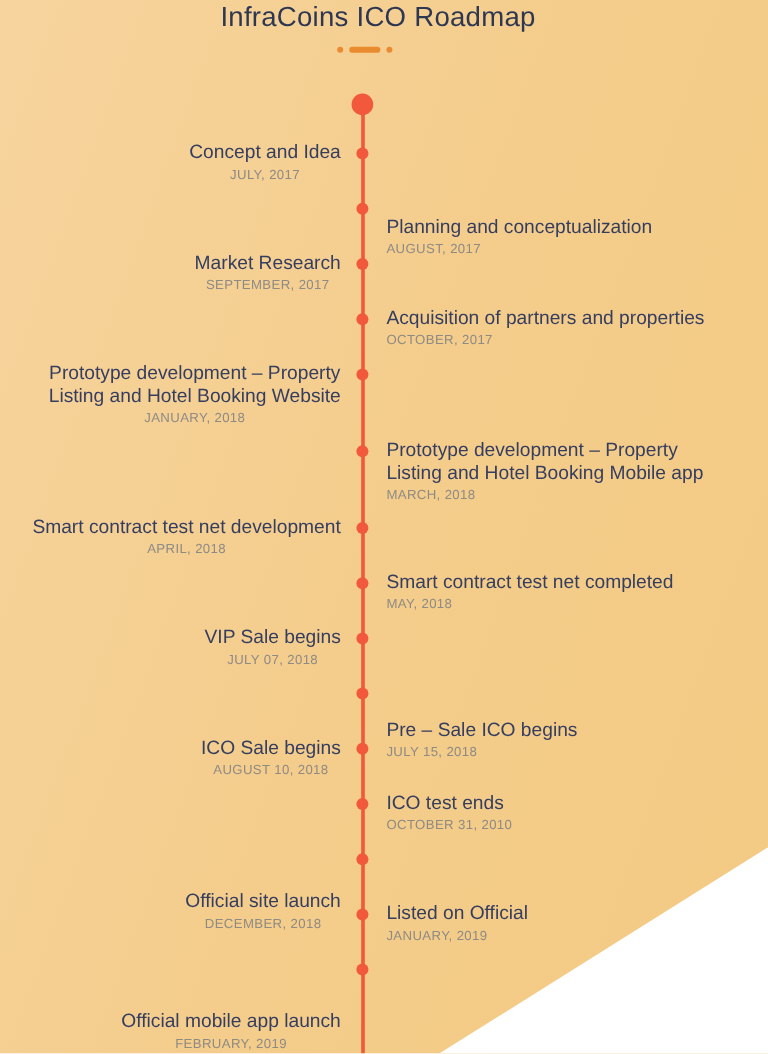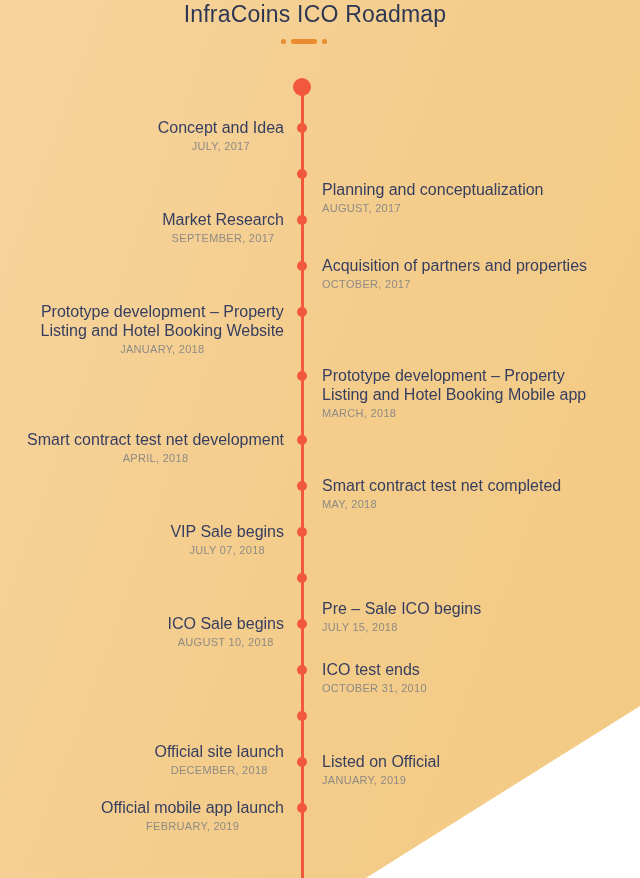--- a/index.html
+++ b/index.html
@@ -189,18 +189,18 @@
     <div class="timeline-item left" style="top: 706px; margin-top: 36px;">
     <div class="milestone-title">Official site launch</div>
     <div class="milestone-date">DECEMBER, 2018</div>
   </div>
     <div class="item-dot" style="top: 711px;"></div>
     <div class="timeline-item right" style="top: 752px;">
     <div class="milestone-title">Listed on Official</div>
     <div class="milestone-date">JANUARY, 2019</div>
   </div>
     <div class="item-dot" style="top: 757px;"></div>
-    <div class="timeline-item left" style="top: 798px; margin-left: 36px;">
+    <div class="timeline-item left" style="top: 842px; margin-left: 36px;">
     <div class="milestone-title">Official mobile app launch</div>
     <div class="milestone-date">FEBRUARY, 2019</div>
   </div>
     <div class="item-dot" style="top: 803px;"></div>
   </div>
 
 </body></html>

